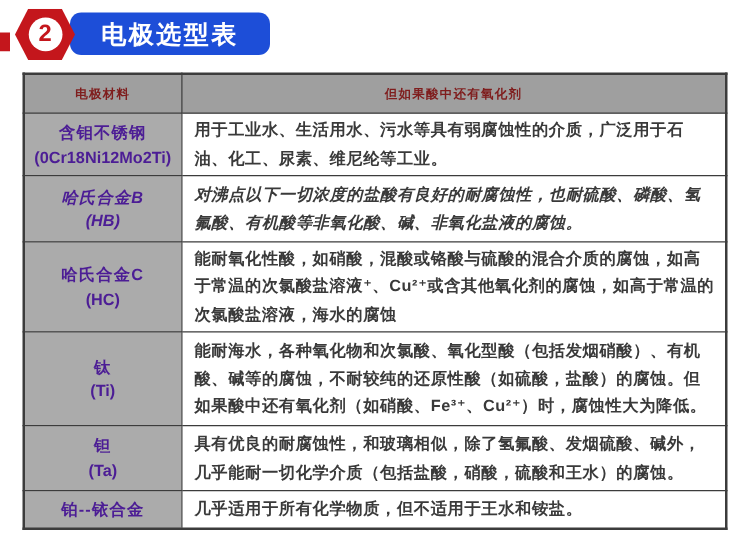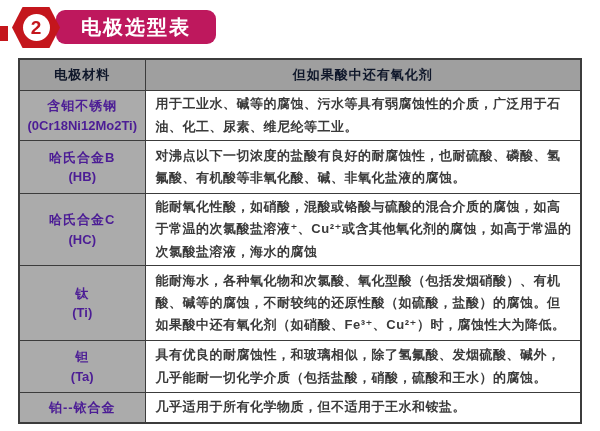--- a/index.html
+++ b/index.html
@@ -42,21 +42,21 @@
   .badge-num {
     color: #c4161c;
     font-size: 19px;
     font-weight: bold;
     line-height: 1;
   }
   .title-banner {
     position: absolute;
     left: 56px; top: 10px;
     width: 160px; height: 34px;
-    background: #be185d;
+    background: #1d4ed8;
     border-radius: 9px;
     display: flex; align-items: center; justify-content: center;
     z-index: 1;
   }
   .title-banner span {
     color: #ffffff;
     font-size: 20px;
     font-weight: bold;
     letter-spacing: 2px;
   }
@@ -72,22 +72,22 @@
   }
   table.sel th, table.sel td {
     border: 1px solid #3c3c3c;
   }
   col.c-mat  { width: 126px; }
   col.c-desc { width: 436px; }
 
   th.col-head {
     height: 28px;
     background: #9f9f9f;
-    color: #0f172a;
-    font-size: 13px;
+    color: #7f1d1d;
+    font-size: 10px;
     font-weight: bold;
     text-align: center;
     letter-spacing: 1px;
   }
   td.mat {
     background: #ababab;
     color: #4c1d95;
     font-size: 13px;
     font-weight: bold;
     text-align: center;
@@ -101,21 +101,21 @@
     color: #3a3a3a;
     font-size: 13px;
     font-weight: 600;
     text-align: left;
     vertical-align: middle;
     line-height: 1.72;
     padding: 2px 8px 2px 10px;
     letter-spacing: 0.5px;
   }
   tr.r1 td { height: 45px; }
-  tr.r2 td { height: 48px; }
+  tr.r2 td { height: 48px; font-style: italic; }
   tr.r3 td { height: 63px; }
   tr.r4 td { height: 70px; }
   tr.r5 td { height: 47px; }
   tr.r6 td { height: 25px; }
   tr.r7 td { height: 25px; }
 </style>
 </head>
 <body>
 
 <div class="page">
@@ -142,21 +142,21 @@
         <th class="col-head">电极材料</th>
         <th class="col-head">但如果酸中还有氧化剂</th>
       </tr>
     </thead>
     <tbody>
       <tr class="r1">
         <td class="mat">
           <div>含钼不锈钢</div>
           <div class="code">(0Cr18Ni12Mo2Ti)</div>
         </td>
-        <td class="desc">用于工业水、碱等的腐蚀、污水等具有弱腐蚀性的介质，广泛用于石油、化工、尿素、维尼纶等工业。</td>
+        <td class="desc">用于工业水、生活用水、污水等具有弱腐蚀性的介质，广泛用于石油、化工、尿素、维尼纶等工业。</td>
       </tr>
       <tr class="r2">
         <td class="mat">
           <div>哈氏合金B</div>
           <div class="code">(HB)</div>
         </td>
         <td class="desc">对沸点以下一切浓度的盐酸有良好的耐腐蚀性，也耐硫酸、磷酸、氢氟酸、有机酸等非氧化酸、碱、非氧化盐液的腐蚀。</td>
       </tr>
       <tr class="r3">
         <td class="mat">

